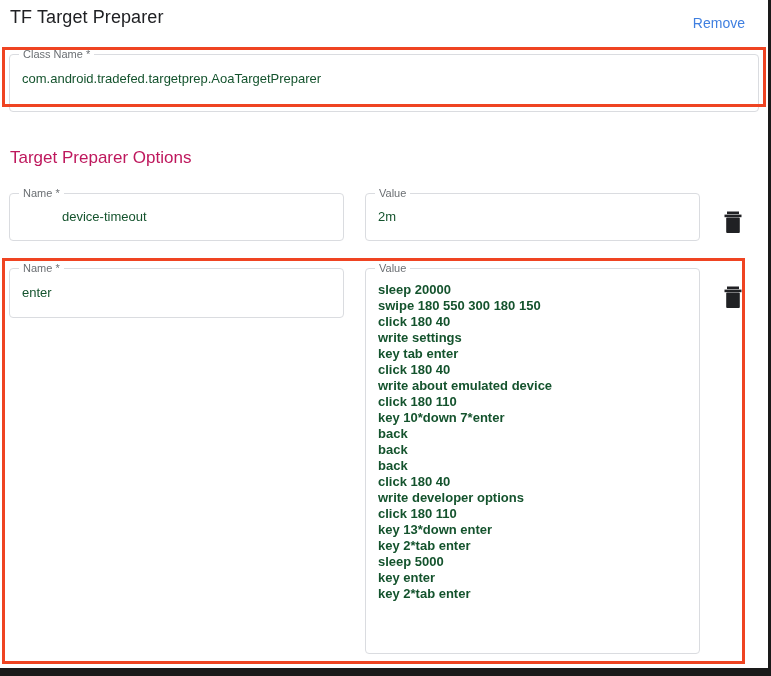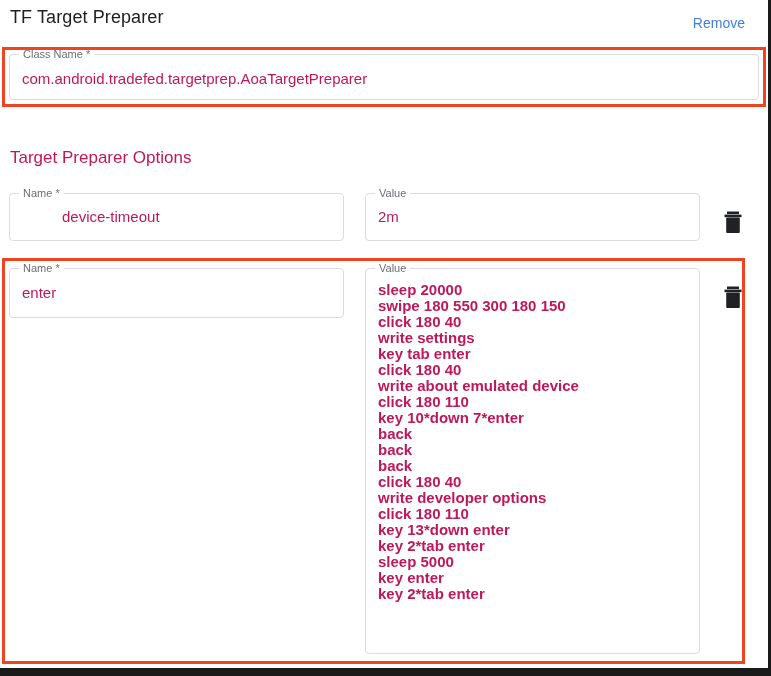--- a/index.html
+++ b/index.html
@@ -89,30 +89,30 @@
     background: #ffffff;
     font-size: 11px;
     line-height: 12px;
     color: #6b6f73;
     white-space: nowrap;
   }
   .field > .value {
     position: absolute;
     left: 12px;
     right: 10px;
-    font-size: 15px;
-    color: #be185d;
+    font-size: 13px;
+    color: #14532d;
     white-space: pre;
     line-height: 18.6px;
   }
 
   
   #field-class {
     left: 9px; top: 54px;
-    width: 750px; height: 46px;
+    width: 750px; height: 58px;
   }
   #field-class .value { top: 15px; }
 
   
   #options-heading {
     position: absolute;
     left: 10px; top: 148px;
     font-size: 17px;
     color: #be185d;
     white-space: nowrap;

